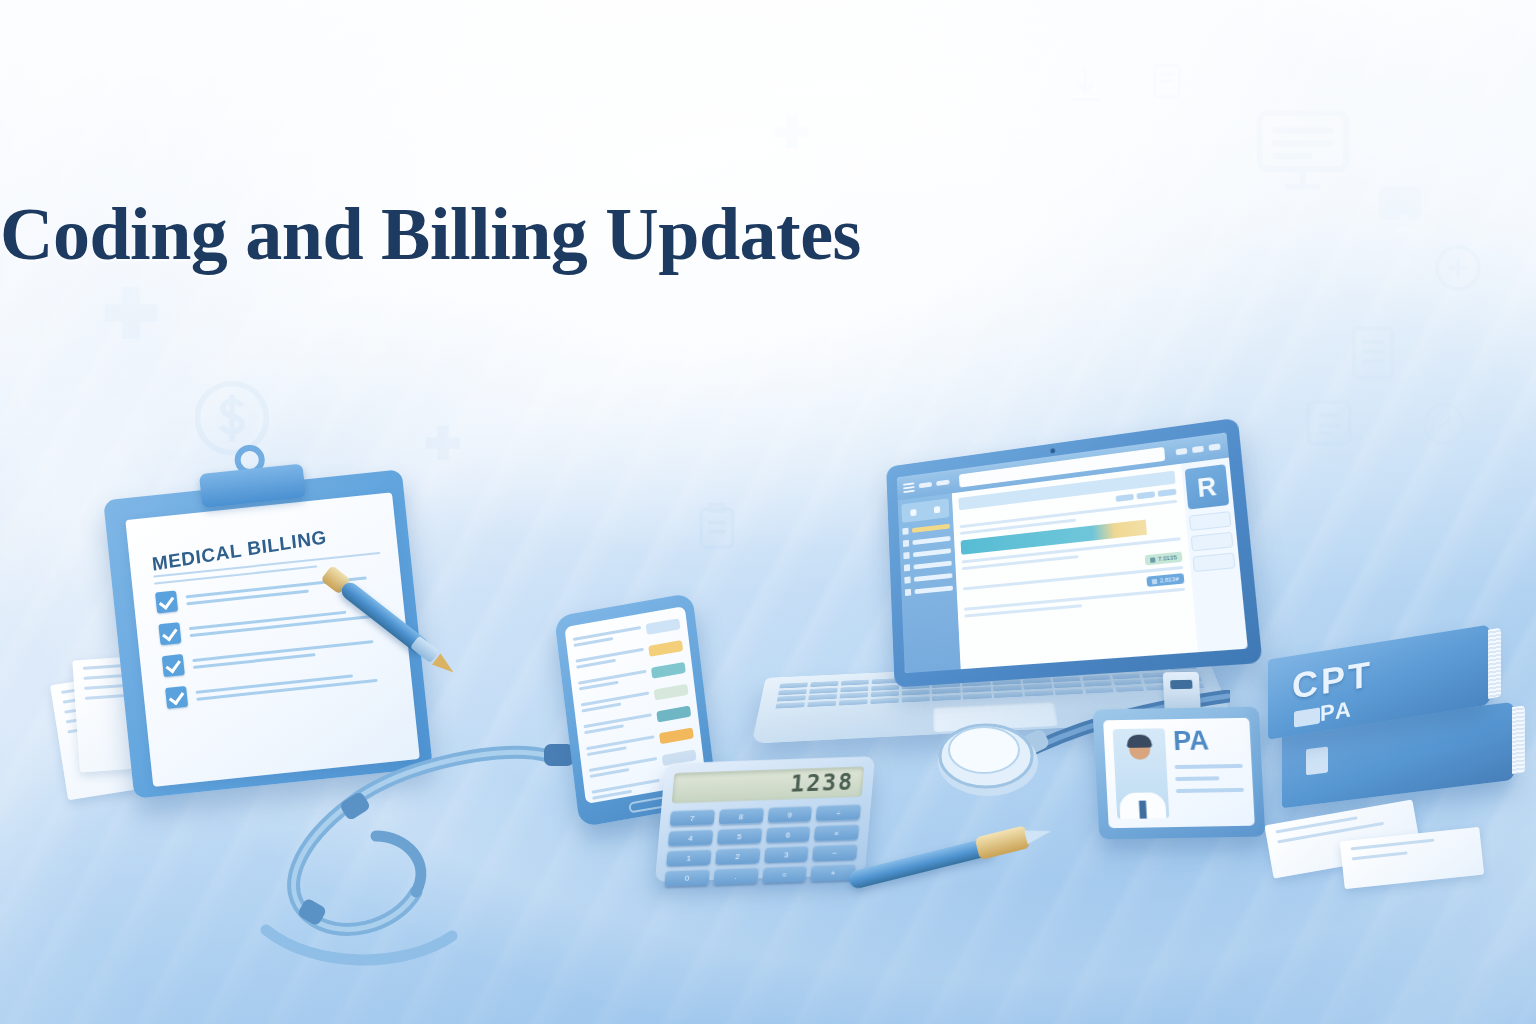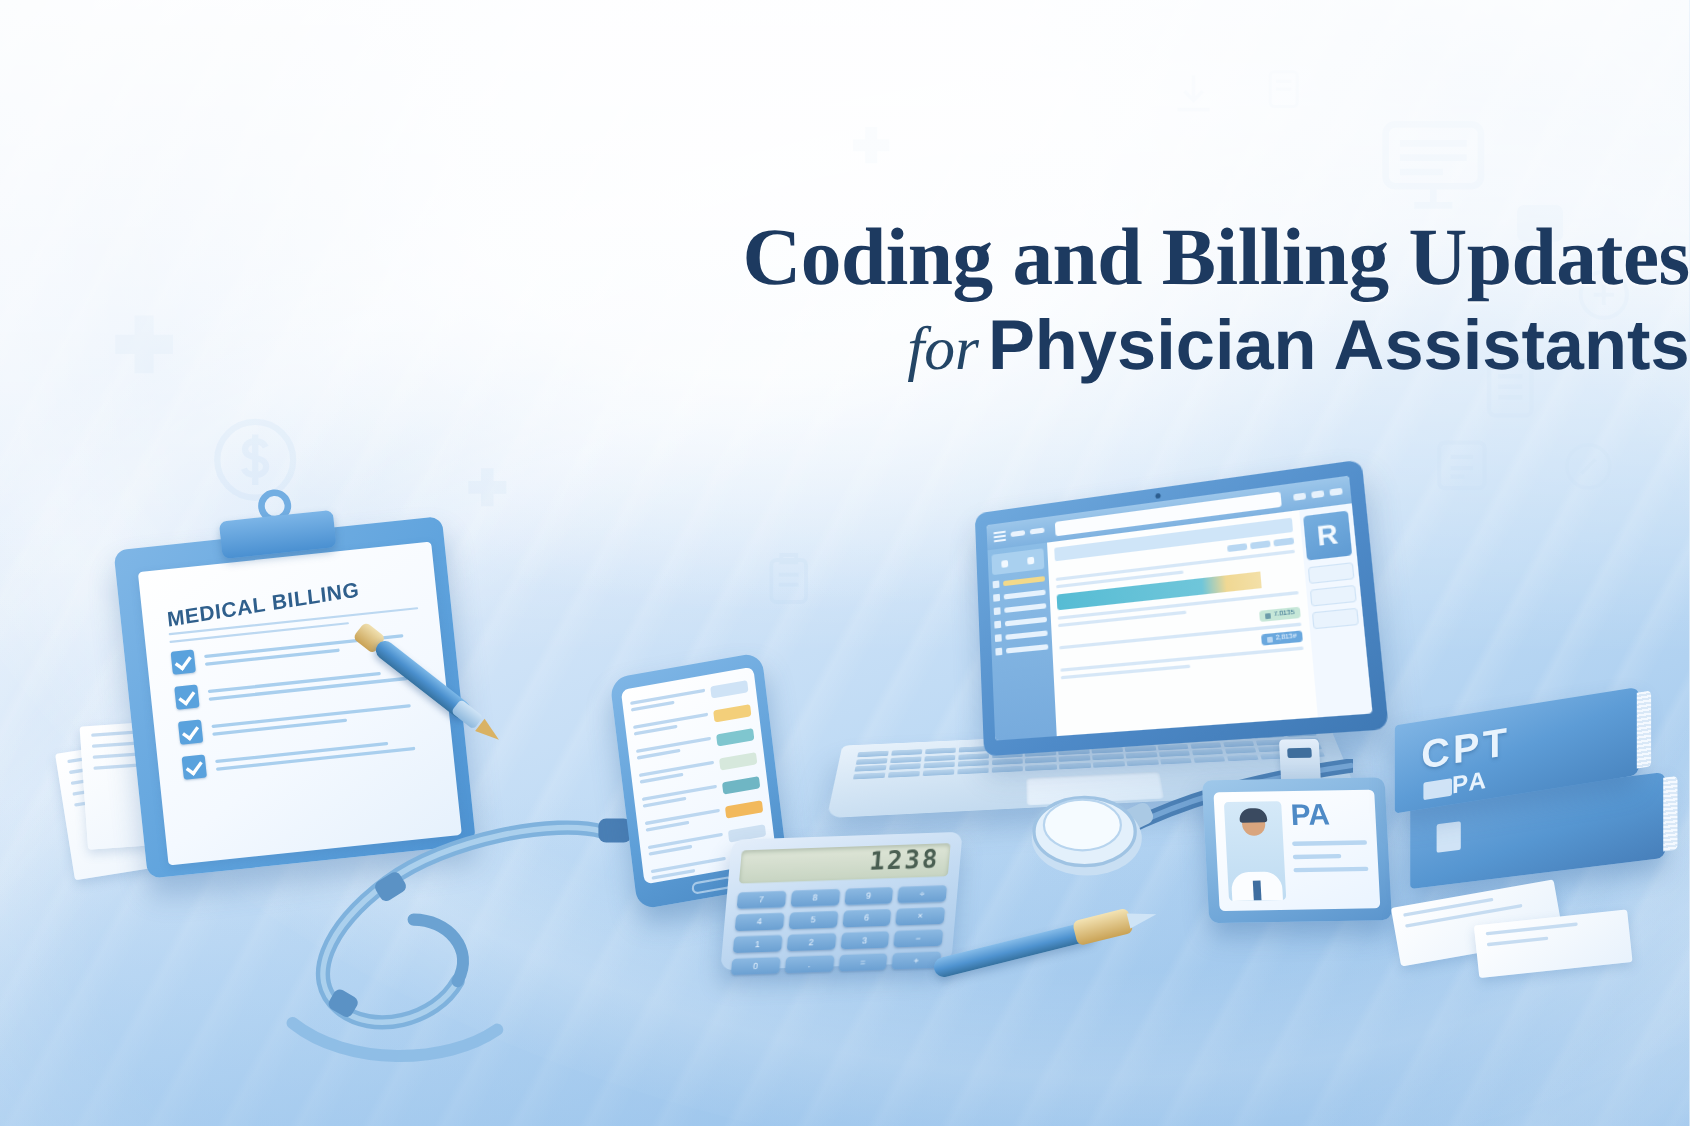--- a/index.html
+++ b/index.html
@@ -43,21 +43,21 @@
     position:absolute; left:0; right:0; top:0; height:58%;
     background:linear-gradient(180deg, rgba(255,255,255,0.86) 0%, rgba(255,255,255,0.55) 46%, rgba(255,255,255,0) 100%);
     pointer-events:none;
   }
 
   
   .wm { position:absolute; opacity:.30; color:#b9d6f2; pointer-events:none; }
   .wm svg { display:block; }
 
   
-  .title-block { position:absolute; left:0; right:0; top:196px; text-align:right; z-index:40; }
+  .title-block { position:absolute; left:0; right:0; top:196px; text-align:left; z-index:40; }
   .t-line1 {
     font-family:"Liberation Serif", serif;
     font-size:74px; line-height:1.03; font-weight:700;
     color:#1d3a60; letter-spacing:-0.5px;
     text-shadow:0 2px 3px rgba(255,255,255,0.8);
   }
   .t-line2 { margin-top:6px; font-size:66px; line-height:1.05; color:#1d3a60; }
   .t-for {
     font-family:"Liberation Serif", serif; font-style:italic; font-weight:400;
     font-size:56px; color:#234566; padding-right:8px;
@@ -448,23 +448,20 @@
     <svg width="42" height="42" viewBox="0 0 24 24" fill="none" stroke="currentColor" stroke-width="1.6">
       <rect x="5" y="3" width="14" height="18" rx="2"></rect>
         <path d="M8 8h8M8 12h8"></path>
     </svg>
   </div>
 
   <div class="veil-top"></div>
 
   <div class="title-block">
     <div class="t-line1">Coding and Billing Updates</div>
-    <div class="t-line2">
-      <span class="t-for">for</span><span class="t-rest">Physician Assistants</span>
-    </div>
   </div>
 
   <div class="scene">
 
     <div class="obj" id="papersL">
       <div class="sheet" style="left:0;top:22px;width:190px;height:116px;transform:rotate(-9deg);">
         <div class="sl" style="width:60%"></div>
           <div class="sl" style="width:78%"></div>
         <div class="sl" style="width:50%"></div>
           <div class="sl" style="width:70%"></div>

